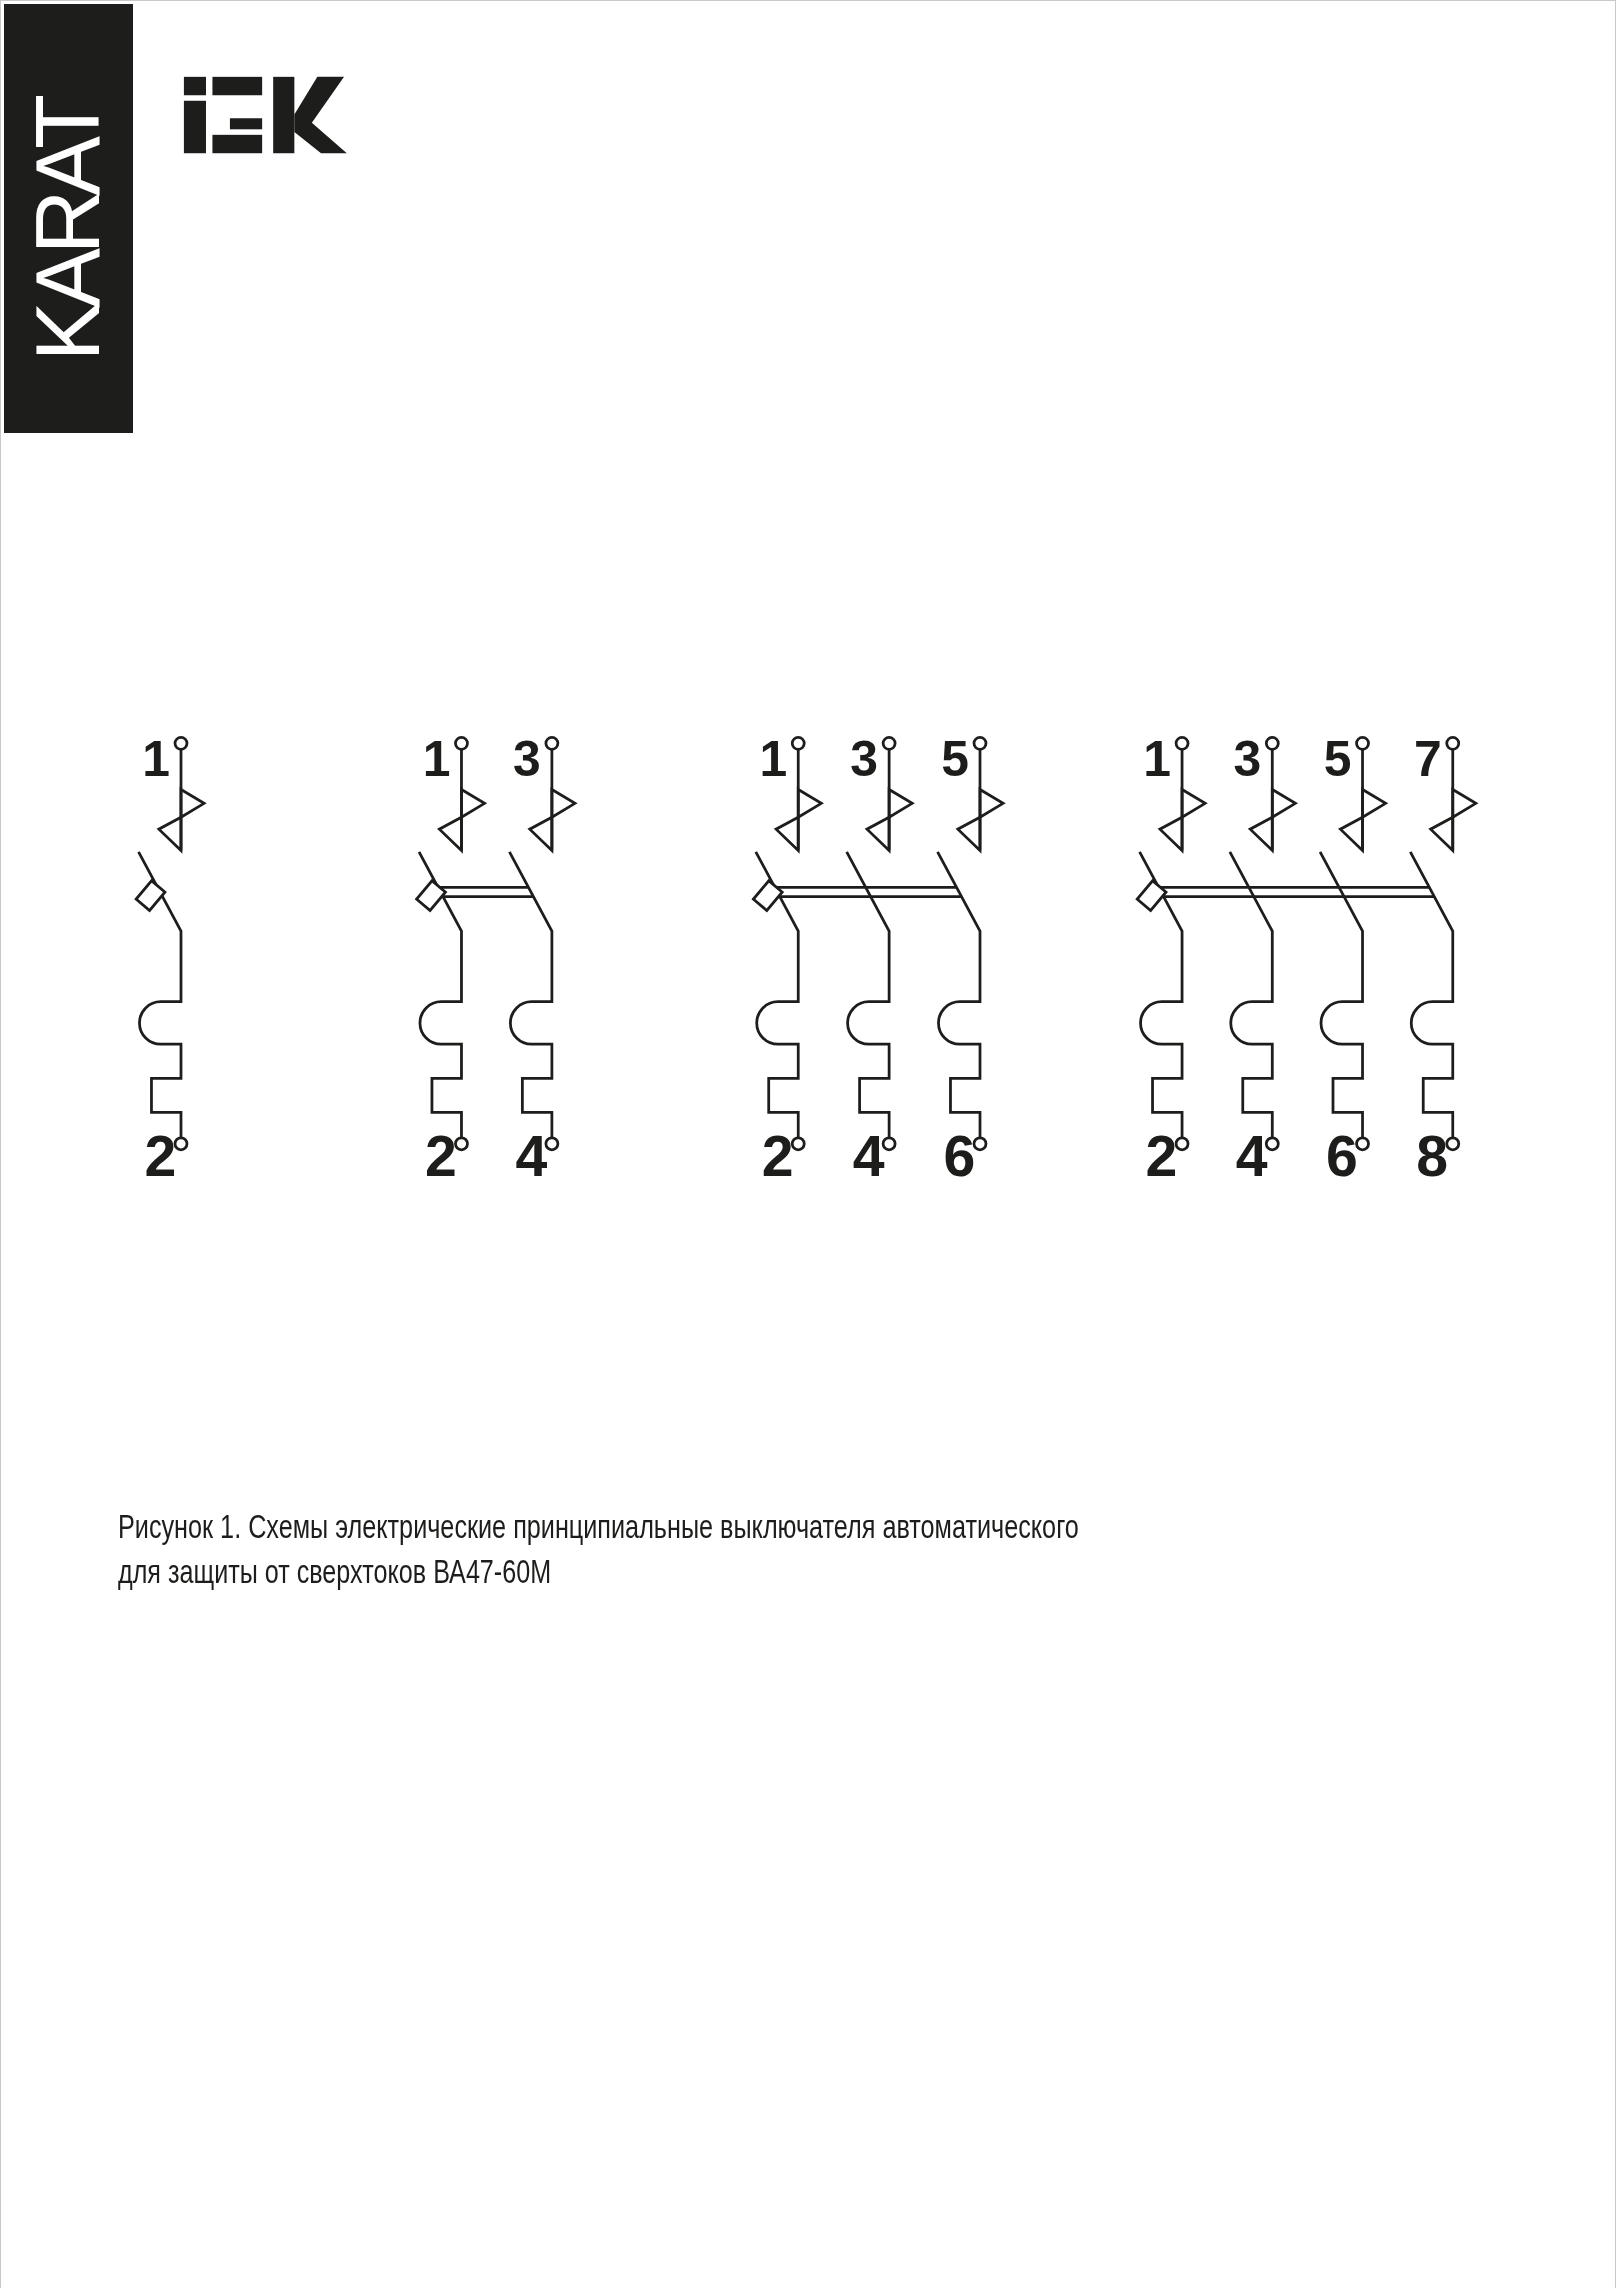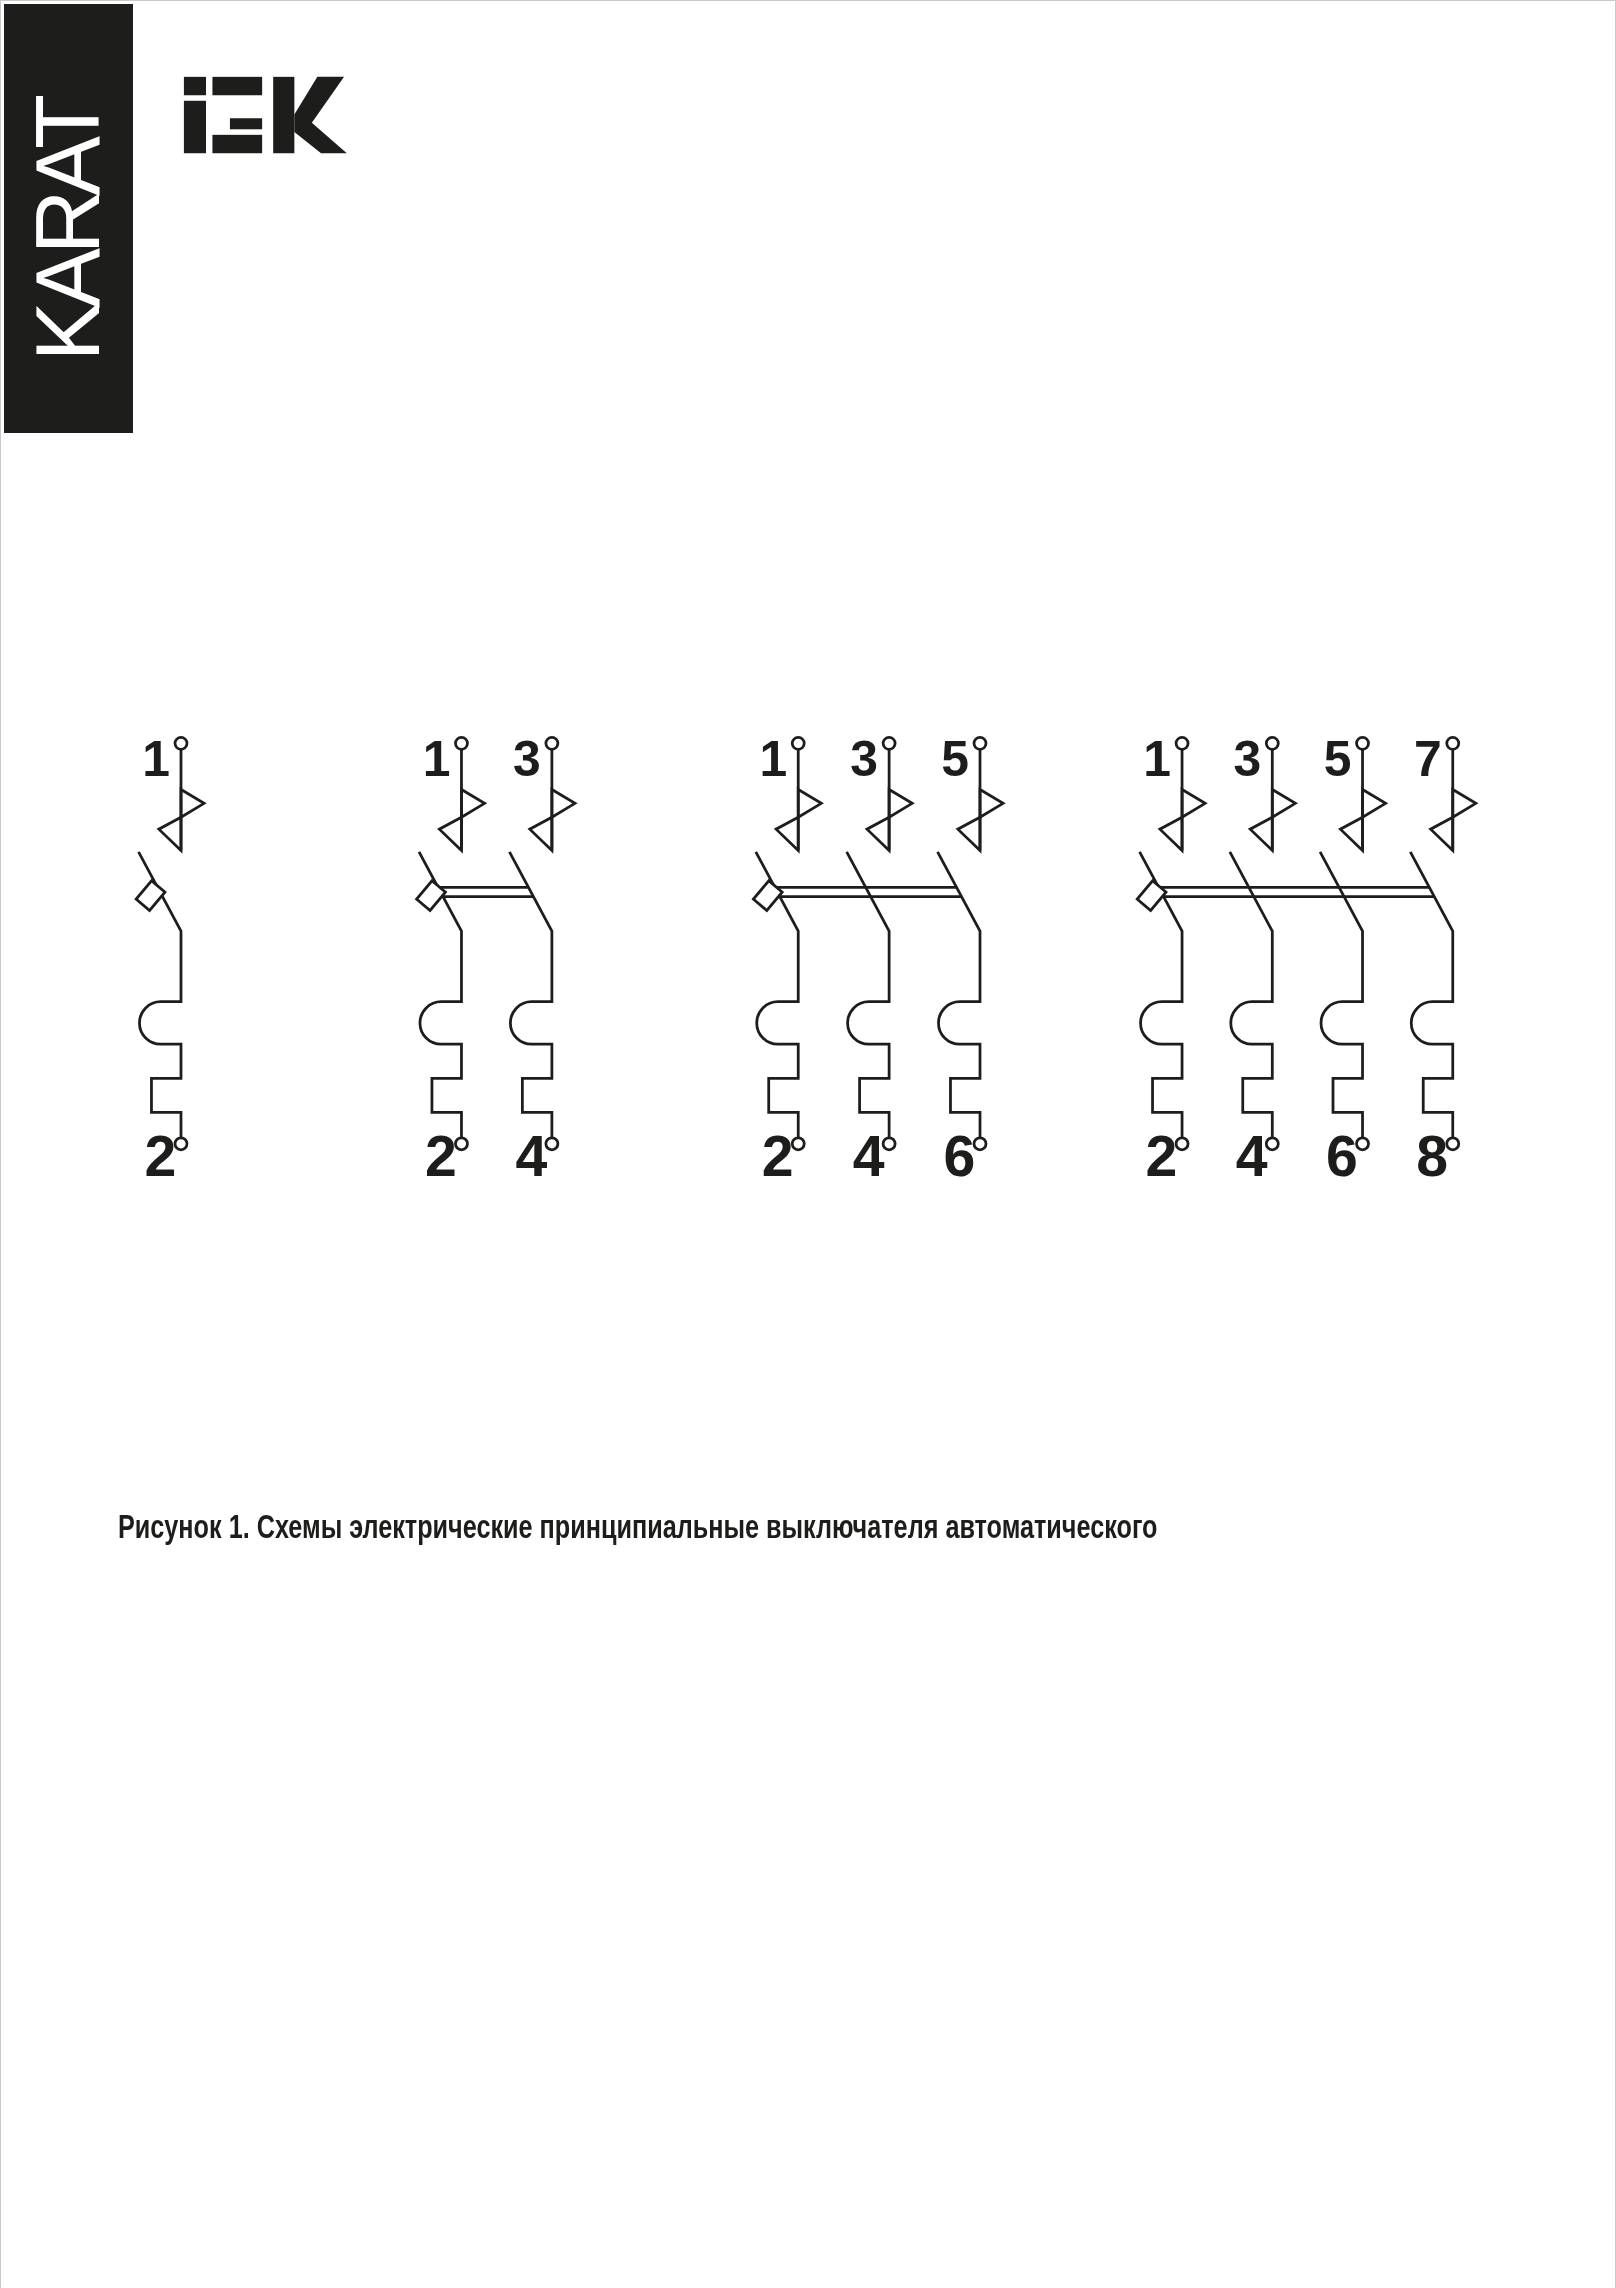--- a/index.html
+++ b/index.html
@@ -42,21 +42,21 @@
     font-weight:700;
     fill:#1d1d1b;
     text-anchor:end;
   }
   .schematics text.t-top{font-size:54px;}
   .schematics text.t-bot{font-size:62px;}
   .caption{
     position:absolute;left:117px;top:1503px;width:1047px;
     color:#1d1d1b;
     font-size:33px;
-    font-weight:700;
+    font-weight:400;
     line-height:45px;
   }
   .caption .fit{
     display:inline-block;
     white-space:nowrap;
     transform-origin:left center;
   }
 </style>
 </head>
 <body>
@@ -185,16 +185,19 @@
         <line x1="1247" y1="960" x2="1547.993023255814" y2="960"></line>
         <line x1="1247" y1="970" x2="1553.3418604651163" y2="970"></line>
         <rect x="-9.5" y="-13" width="19" height="26" class="trip-elem" transform="translate(1247,969) rotate(40)"></rect>
       </g>
     </svg>
 
   <div class="caption">
     <div>
       <span class="fit" style="transform: scaleX(0.764183);">Рисунок 1. Схемы электрические принципиальные выключателя автоматического</span>
     </div>
+    <div>
+      <span class="fit" style="transform: scaleX(0.762013);">для защиты от сверхтоков ВА47-60М</span>
+    </div>
   </div>
 
 </div>
 
 
 </body></html>

